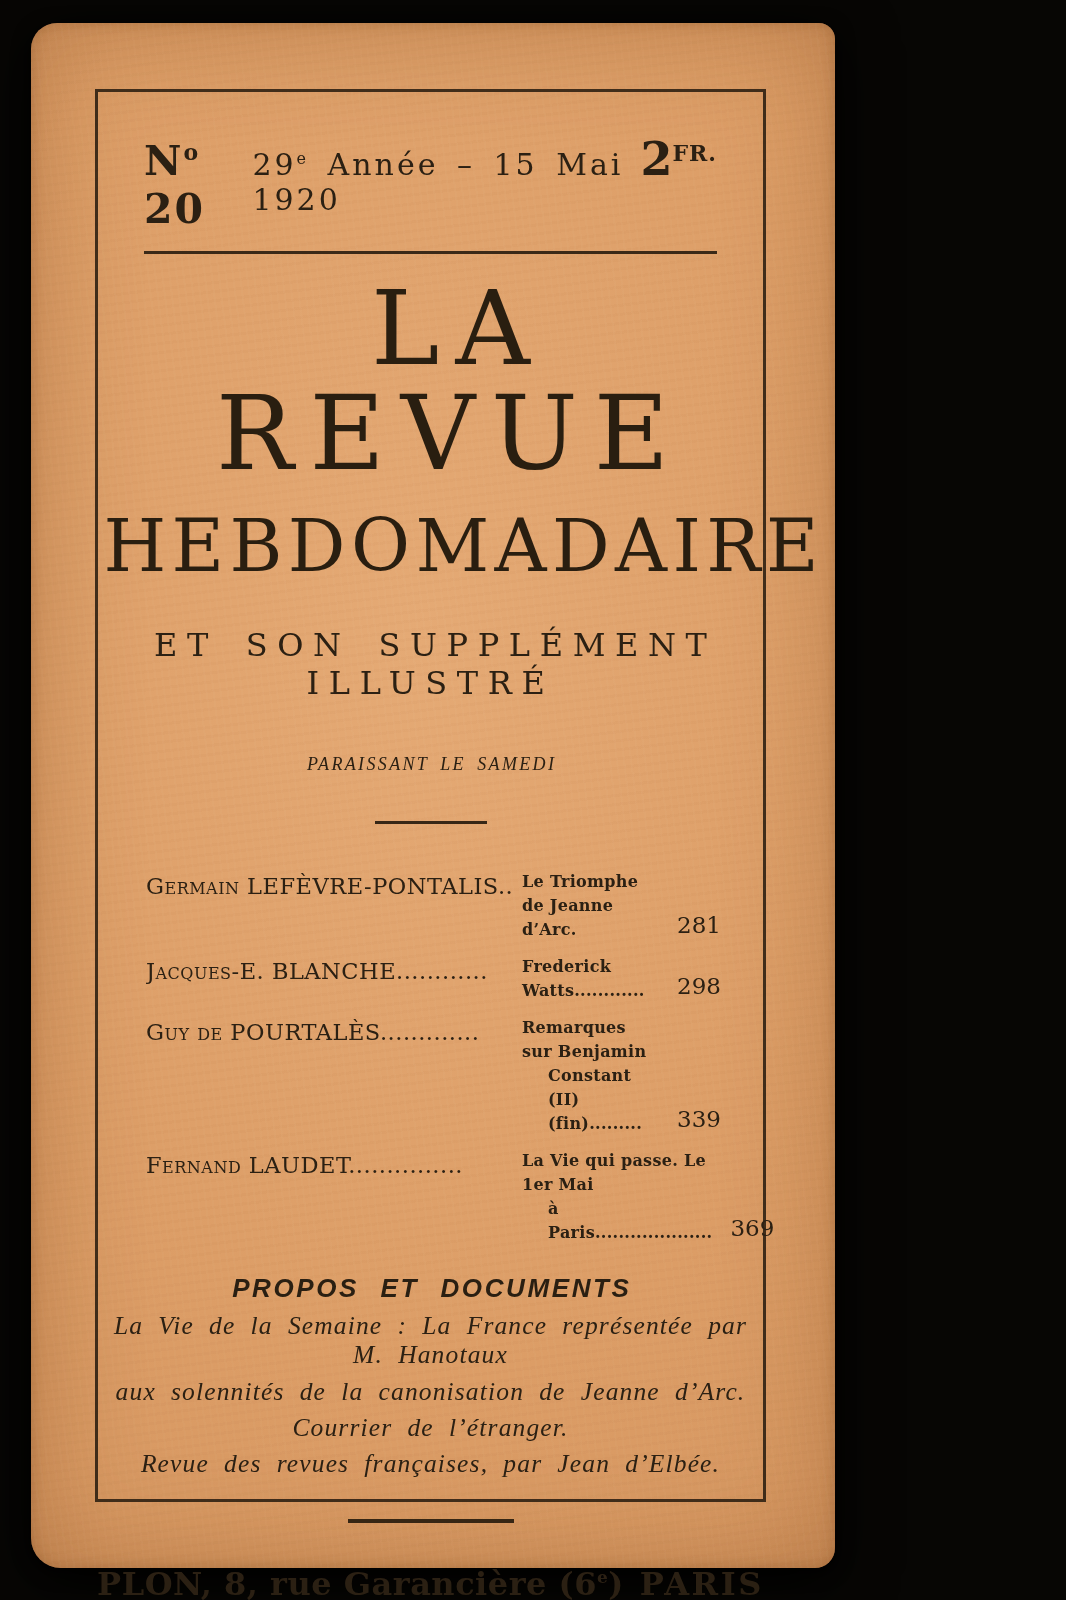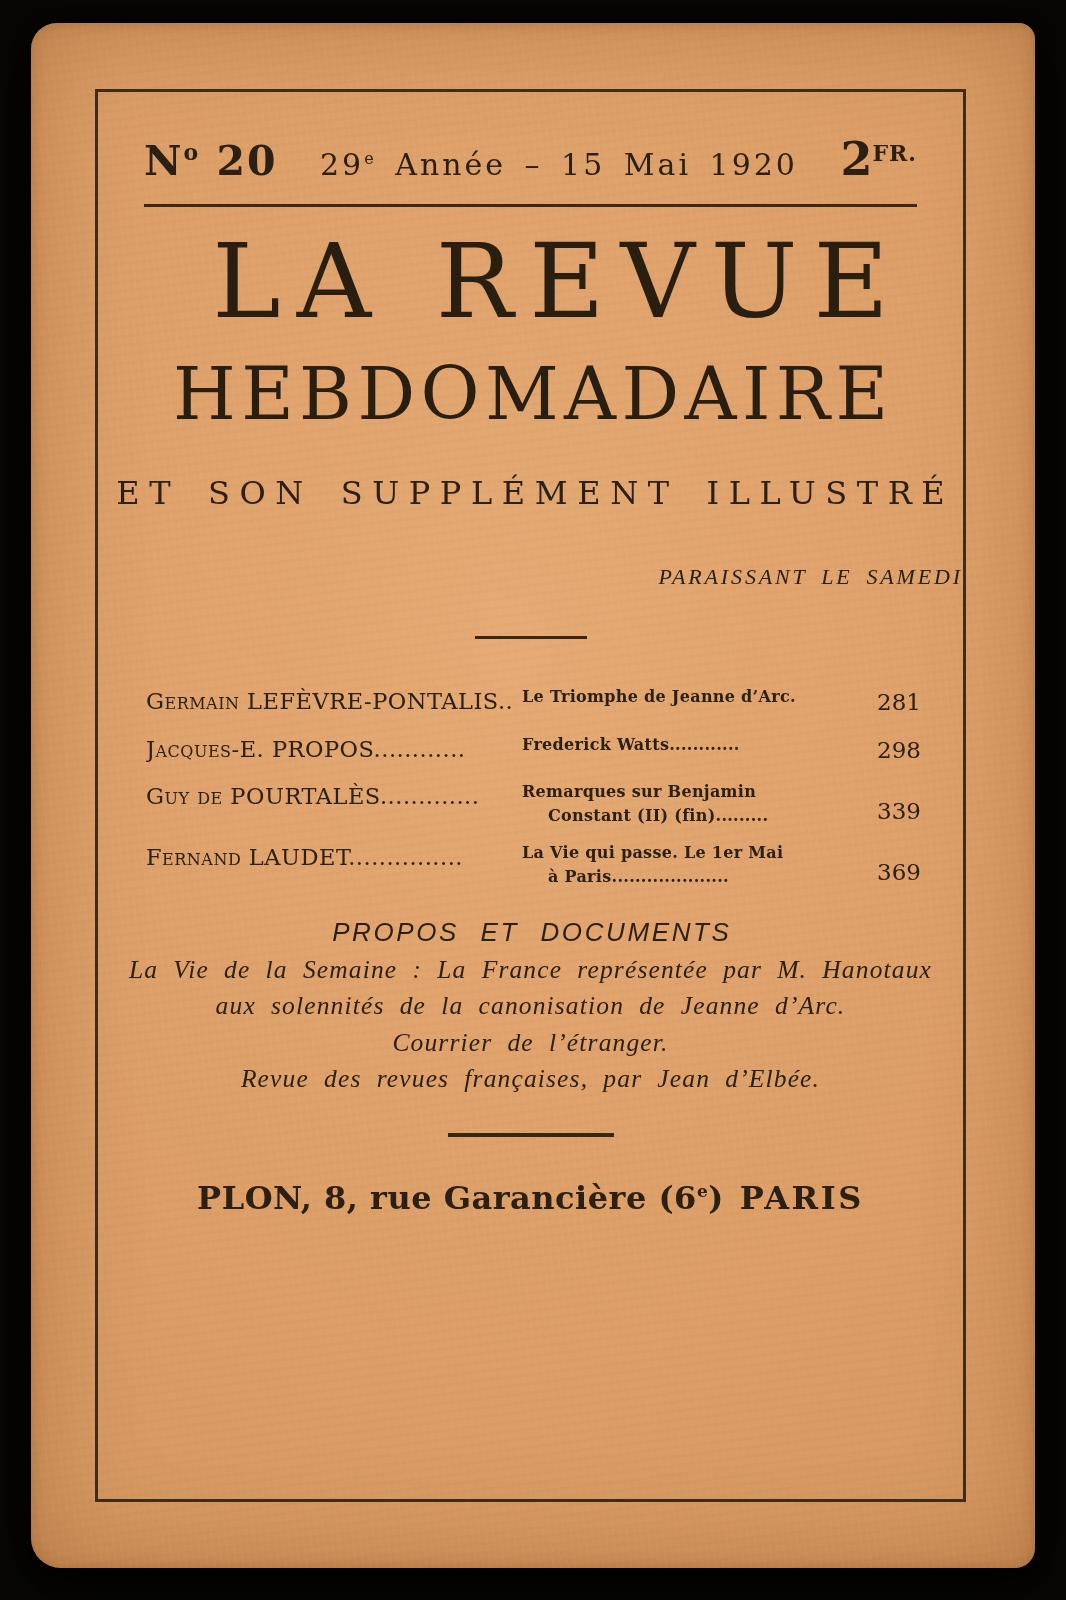--- a/index.html
+++ b/index.html
@@ -7,21 +7,21 @@
     width: 1066px; height: 1600px;
     background: #070604;
     overflow: hidden;
     font-family: "DejaVu Serif", serif;
   }
   .scene { position: relative; width: 1066px; height: 1600px; background: #070604; }
 
   
   .paper {
     position: absolute; left: 31px; top: 23px;
-    width: 1004px; height: 1545px;
+    width: 804px; height: 1545px;
     border-radius: 26px 16px 20px 30px;
     background:
       radial-gradient(140% 115% at 48% 40%, #e5aa75 0%, #dc9d66 42%, #d4955f 68%, #c1814c 100%);
     box-shadow:
       0 14px 60px rgba(0,0,0,0.9),
       0 4px 18px rgba(0,0,0,0.8),
       inset 0 0 110px rgba(110,55,12,0.30),
       inset 0 0 14px rgba(90,45,10,0.25);
     color: #2b2013;
   }
@@ -69,23 +69,23 @@
     font-size: 72px; line-height: 1.0; font-weight: 400;
     letter-spacing: 0.075em; text-indent: 0.075em;
     color: #291e10;
   }
   .subtitle {
     margin-top: 44px; text-align: center;
     font-size: 32px; letter-spacing: 0.30em; text-indent: 0.30em;
     word-spacing: 0.25em;
   }
   .tagline {
-    margin-top: 52px; text-align: right;
+    margin-top: 52px; text-align: center;
     font-family: "Liberation Serif", serif;
-    font-style: italic; font-size: 22px;
+    font-style: italic; font-size: 18px;
     letter-spacing: 0.13em; text-indent: 0.13em; word-spacing: 0.25em;
   }
   .rule-small {
     width: 112px; height: 3px; background: rgba(40,28,14,0.92);
     margin: 46px auto 0 auto;
   }
 
   
   .toc { margin-top: 46px; padding: 0 42px 0 48px; }
   .toc-row {
@@ -97,21 +97,21 @@
     line-height: 1.5; overflow: hidden; white-space: nowrap;
   }
   .toc-title { font-weight: 700; font-size: 16px; line-height: 1.5; letter-spacing: 0.3px; }
   .toc-title .line + .line { padding-left: 26px; }
   .toc-page { align-self: end; font-size: 23px; line-height: 1.5; text-align: right; }
 
   
   .propos-heading {
     margin-top: 28px; text-align: center;
     font-family: "Liberation Sans", sans-serif;
-    font-weight: 400; font-style: italic; font-size: 26px;
+    font-weight: 700; font-style: italic; font-size: 26px;
     letter-spacing: 0.10em; text-indent: 0.10em; word-spacing: 0.45em;
     color: #2a1f12;
   }
   .propos-line {
     margin-top: 7px; text-align: center;
     font-family: "Liberation Serif", serif;
     font-style: italic; font-size: 25.5px;
     letter-spacing: 0.045em; word-spacing: 0.30em;
     line-height: 1.15;
   }
@@ -157,21 +157,21 @@
 
         <div class="toc-row">
           <div class="toc-author">Germain LEFÈVRE-PONTALIS...</div>
           <div class="toc-title">
             <div class="line">Le Triomphe de Jeanne d’Arc.</div>
           </div>
           <div class="toc-page">281</div>
         </div>
 
         <div class="toc-row">
-          <div class="toc-author">Jacques-E. PROPOS............</div>
+          <div class="toc-author">Jacques-E. BLANCHE............</div>
           <div class="toc-title">
             <div class="line">Frederick Watts............</div>
           </div>
           <div class="toc-page">298</div>
         </div>
 
 
         <div class="toc-row">
           <div class="toc-author">Guy de POURTALÈS.............</div>
           <div class="toc-title">

